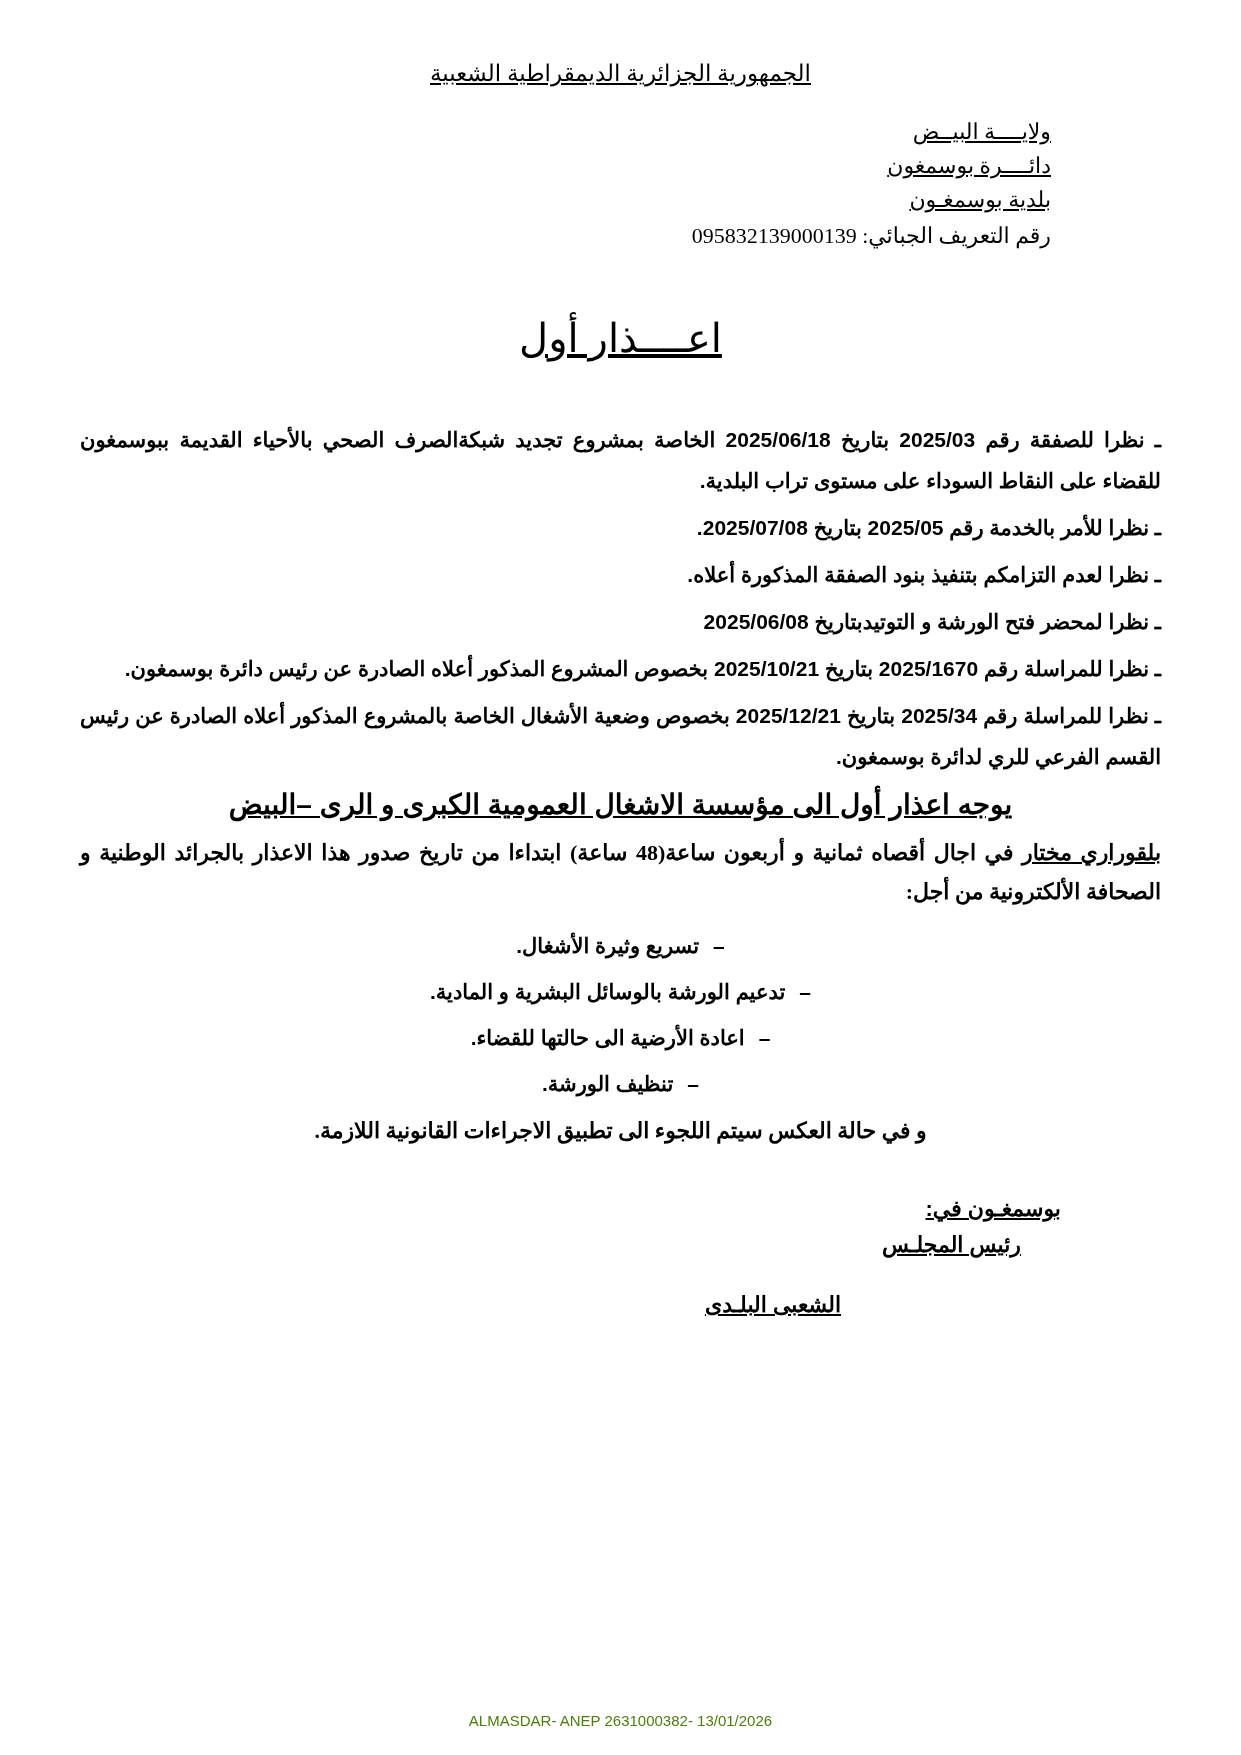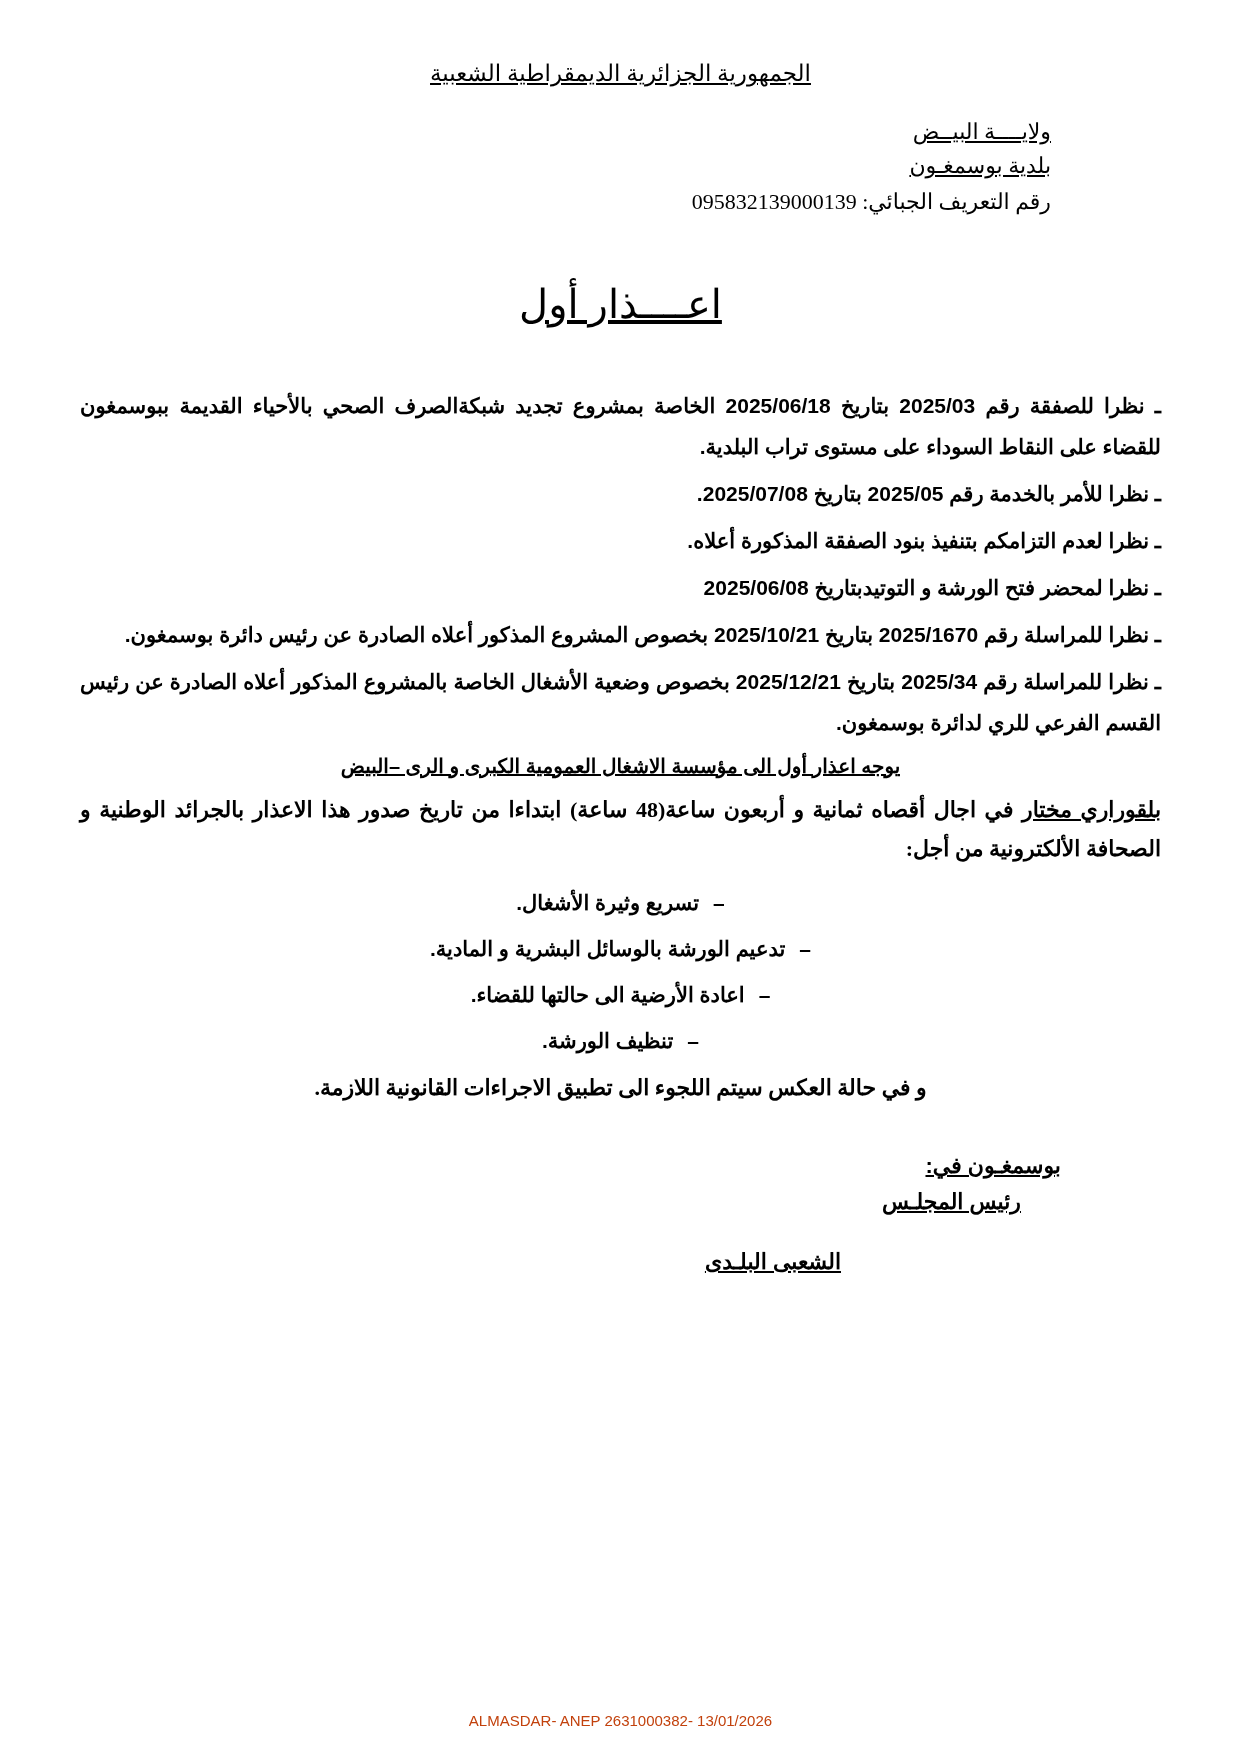--- a/index.html
+++ b/index.html
@@ -67,21 +67,21 @@
     text-align-last: right;
     margin: 0 0 6px 0;
     direction: rtl;
   }
   .clause.center-ar {
     text-align: center;
   }
   .addressee {
     margin-top: 10px;
     text-align: center;
-    font-size: 20px;
+    font-size: 28px;
     font-weight: bold;
     text-decoration: underline;
     font-family: "Liberation Sans", sans-serif;
   }
   .para-serif {
     font-family: "Liberation Serif", serif;
     font-weight: bold;
     font-size: 22px;
     line-height: 1.8;
     text-align: justify;
@@ -143,32 +143,33 @@
   }
   .footer {
     position: absolute;
     bottom: 26px;
     left: 0;
     right: 0;
     text-align: center;
     font-size: 15px;
     font-family: "Liberation Sans", sans-serif;
     direction: ltr;
-    color: #c2410c;
+    color: #4d7c0f;
   }
 </style>
 </head>
 <body>
 
 <div class="page">
 
   <div class="header-title">الجمهورية الجزائرية الديمقراطية الشعبية</div>
 
   <div class="admin-block">
     <div class="admin-line">ولايــــة البيــض</div>
+    <div class="admin-line">دائــــرة بوسمغون</div>
     <div class="admin-line">بلدية بوسمغـون</div>
     <div class="fiscal-line">رقم التعريف الجبائي: 095832139000139</div>
   </div>
 
   <div class="doc-title">اعــــذار أول</div>
 
   <div class="body-block">
     <p class="clause">ـ نظرا للصفقة رقم 2025/03 بتاريخ 2025/06/18 الخاصة بمشروع تجديد شبكةالصرف الصحي بالأحياء القديمة ببوسمغون للقضاء على النقاط السوداء على مستوى تراب البلدية.</p>
     <p class="clause center-ar">ـ نظرا للأمر بالخدمة رقم 2025/05 بتاريخ 2025/07/08.</p>
     <p class="clause center-ar">ـ نظرا لعدم التزامكم بتنفيذ بنود الصفقة المذكورة أعلاه.</p>

